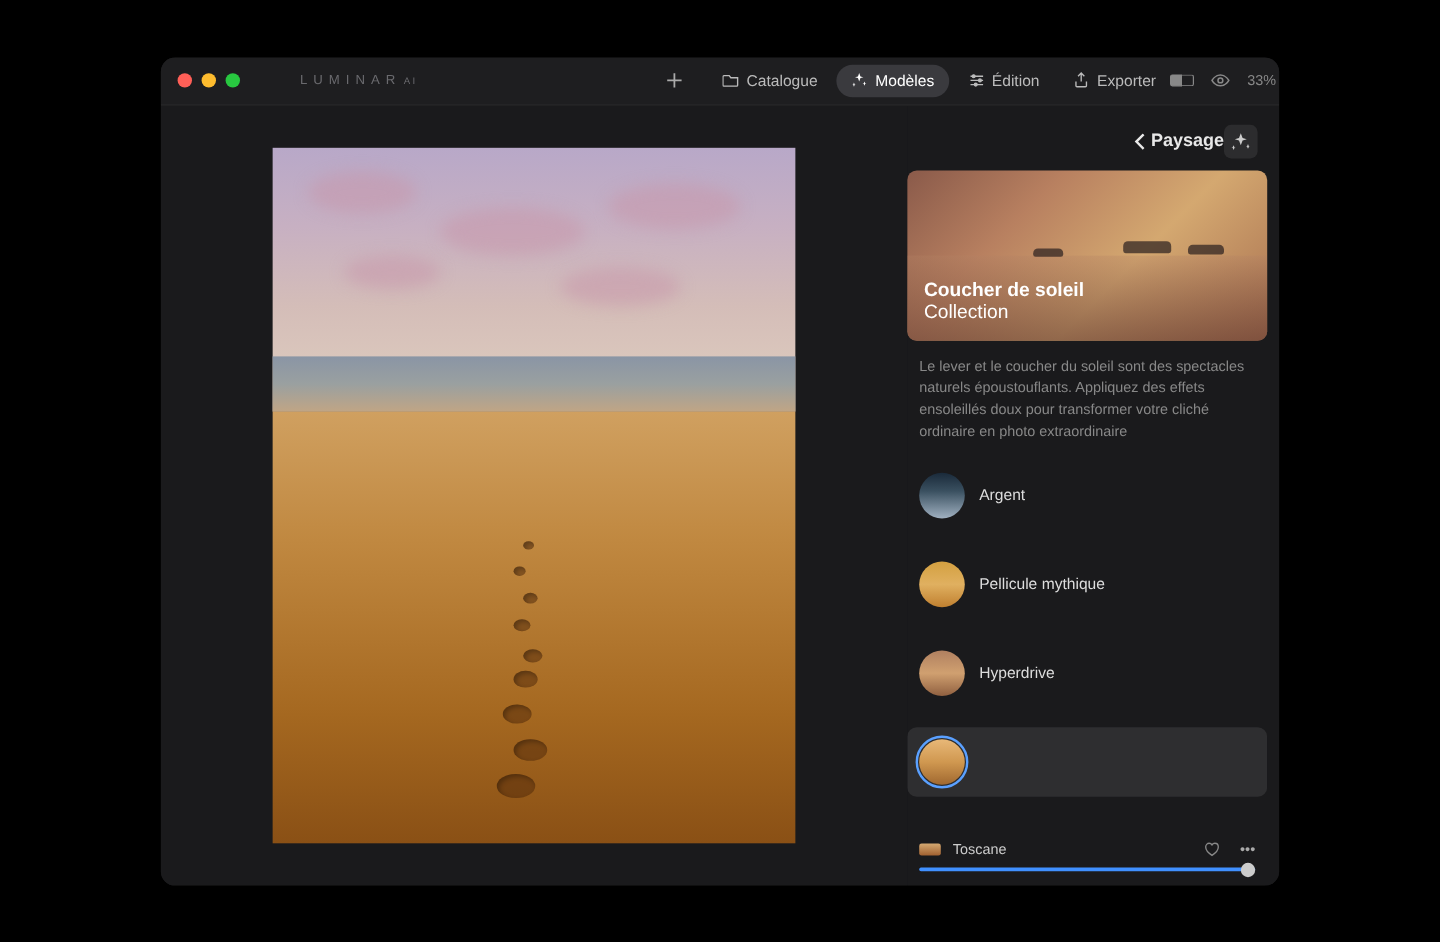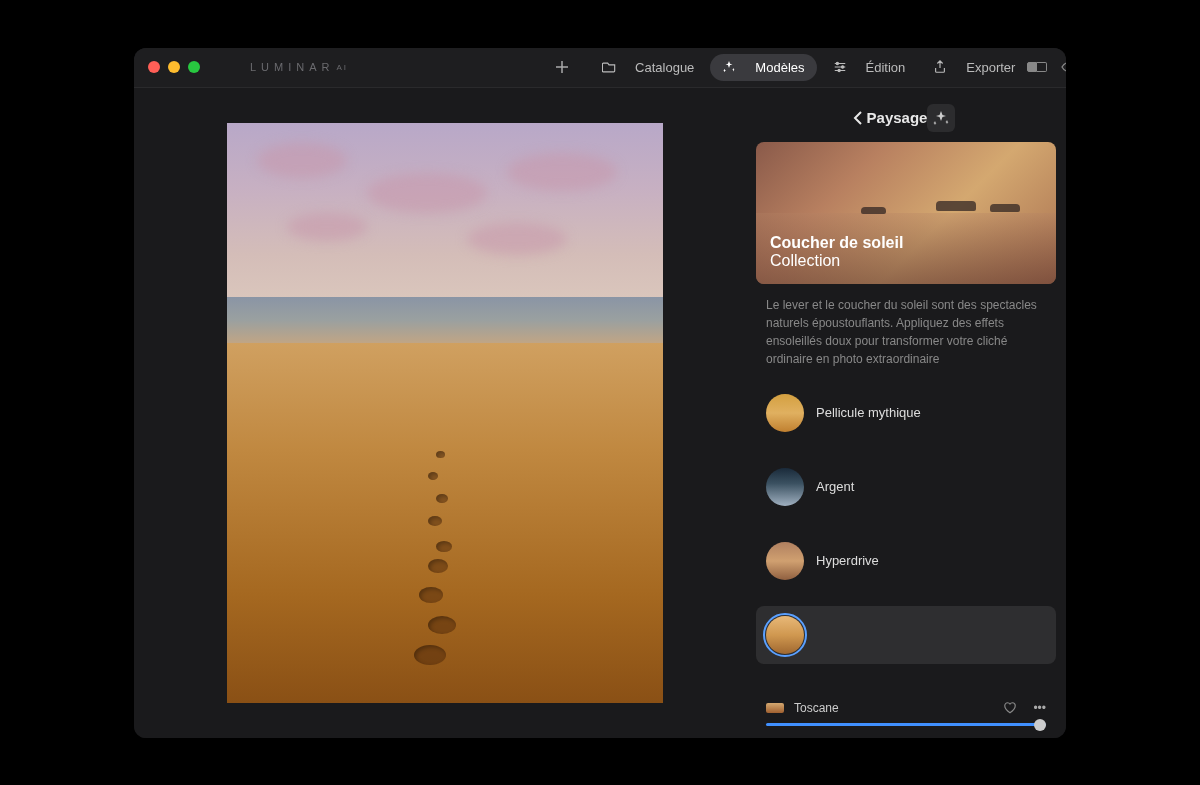--- a/index.html
+++ b/index.html
@@ -8,38 +8,38 @@
 .titlebar { height: 40px; display: flex; align-items: center; padding: 0 14px; background: #1e1e20; border-bottom: 1px solid #2a2a2c; }
 .traffic { display: flex; gap: 8px; }
 .traffic span { width: 12px; height: 12px; border-radius: 50%; display: block; }
 .dot-red { background: #ff5f57; }
 .dot-yellow { background: #febc2e; }
 .dot-green { background: #28c840; }
 .brand { color: #6a6a6e; font-size: 11px; letter-spacing: 5px; margin-left: 50px; font-weight: 400; display: flex; align-items: center; }
 .brand sup { font-size: 8px; letter-spacing: 2px; margin-left: 2px; }
 .nav { display: flex; gap: 4px; margin-left: 200px; align-items: center; }
 .add-btn { width: 28px; height: 28px; display: flex; align-items: center; justify-content: center; color: #aaa; margin-right: 10px; cursor: pointer; }
-.nav-item { display: flex; align-items: center; gap: 19px; padding: 6px 12px; border-radius: 14px; color: #bbb; font-size: 13px; cursor: pointer; }
+.nav-item { display: flex; align-items: center; gap: 6px; padding: 6px 12px; border-radius: 14px; color: #bbb; font-size: 13px; cursor: pointer; }
 .nav-item.active { background: #3a3a3e; color: #fff; }
 .nav-item svg { width: 14px; height: 14px; }
 .spacer { flex: 1; }
 .right-controls { display: flex; align-items: center; gap: 14px; color: #888; font-size: 12px; }
 .toggle-pair { display: flex; align-items: center; }
 .toggle-pair span { width: 10px; height: 10px; border: 1px solid #888; display: inline-block; }
 .zoom { display: flex; align-items: center; gap: 4px; cursor: pointer; }
 .content { flex: 1; display: flex; overflow: hidden; }
 .canvas { flex: 1; display: flex; align-items: center; justify-content: center; background: #1a1a1c; }
 .photo { width: 436px; height: 580px; position: relative; overflow: hidden; }
 .sky { position: absolute; top: 0; left: 0; right: 0; height: 38%; background: linear-gradient(180deg, #b8a8c8 0%, #c7b0c2 30%, #d4bdb8 60%, #e0cfc0 100%); }
 .cloud { position: absolute; background: rgba(200,150,170,0.5); border-radius: 50%; filter: blur(6px); }
 .horizon { position: absolute; top: 30%; left: 0; right: 0; height: 8%; background: linear-gradient(180deg, #8a95a5 0%, #9aa0a0 50%, #c0a585 100%); }
 .beach { position: absolute; top: 38%; left: 0; right: 0; bottom: 0; background: linear-gradient(180deg, #d0a060 0%, #c08840 30%, #a56820 70%, #8a5015 100%); }
 .footprint { position: absolute; width: 20px; height: 14px; background: rgba(80,40,10,0.5); border-radius: 50%; box-shadow: inset 2px 2px 4px rgba(0,0,0,0.3); }
 .sidebar { width: 310px; background: #1a1a1c; padding: 12px 10px 12px 0; display: flex; flex-direction: column; overflow: hidden; }
-.sidebar-header { display: flex; align-items: center; justify-content: center; padding: 4px 8px 10px 4px; }
+.sidebar-header { display: flex; align-items: center; justify-content: flex-end; padding: 4px 8px 10px 4px; }
 .back { display: flex; align-items: center; gap: 4px; color: #e8e8e8; font-size: 15px; font-weight: 600; cursor: pointer; }
 .back svg { width: 10px; height: 14px; }
 .fx-icon { width: 28px; height: 28px; background: #2c2c2e; border-radius: 6px; display: flex; align-items: center; justify-content: center; cursor: pointer; }
 .hero { position: relative; height: 142px; border-radius: 8px; overflow: hidden; margin: 0 0 12px 0; background: linear-gradient(135deg, #8a5a4a 0%, #b88060 30%, #d4a870 60%, #a87050 100%); cursor: pointer; }
 .hero-boat { position: absolute; width: 40px; height: 10px; background: rgba(40,30,30,0.7); border-radius: 4px 4px 2px 2px; }
 .hero-reflection { position: absolute; bottom: 0; left: 0; right: 0; height: 50%; background: linear-gradient(180deg, rgba(180,130,100,0.3), rgba(100,60,50,0.6)); }
 .hero-text { position: absolute; bottom: 14px; left: 14px; color: #fff; }
 .hero-text .t1 { font-size: 16px; font-weight: 700; }
 .hero-text .t2 { font-size: 16px; font-weight: 400; }
 .star-btn { position: absolute; top: 60px; right: -38px; width: 30px; height: 30px; display: flex; align-items: center; justify-content: center; cursor: pointer; color: #888; }
@@ -178,26 +178,26 @@
         </div>
         <div class="star-btn">
           
         </div>
       </div>
 
       <div class="desc">Le lever et le coucher du soleil sont des spectacles naturels époustouflants. Appliquez des effets ensoleillés doux pour transformer votre cliché ordinaire en photo extraordinaire</div>
 
       <div class="presets" id="presets-list">
           <div class="preset">
+            <div class="thumb" style="background: linear-gradient(rgb(26, 42, 58) 0%, rgb(58, 80, 96) 40%, rgb(160, 176, 192) 100%);"></div>
+            <span>Argent</span>
+          </div>
+          <div class="preset">
             <div class="thumb" style="background: linear-gradient(rgb(212, 160, 64) 0%, rgb(224, 176, 96) 50%, rgb(192, 128, 48) 100%);"></div>
             <span>Pellicule mythique</span>
-          </div>
-          <div class="preset">
-            <div class="thumb" style="background: linear-gradient(rgb(26, 42, 58) 0%, rgb(58, 80, 96) 40%, rgb(160, 176, 192) 100%);"></div>
-            <span>Argent</span>
           </div>
           <div class="preset">
             <div class="thumb" style="background: linear-gradient(rgb(176, 128, 96) 0%, rgb(208, 160, 112) 50%, rgb(144, 96, 64) 100%);"></div>
             <span>Hyperdrive</span>
           </div>
           <div class="preset selected">
             <div class="thumb" style="background: linear-gradient(rgb(232, 184, 120) 0%, rgb(208, 152, 80) 50%, rgb(160, 104, 48) 100%);"></div>
           </div>
         </div>
 

